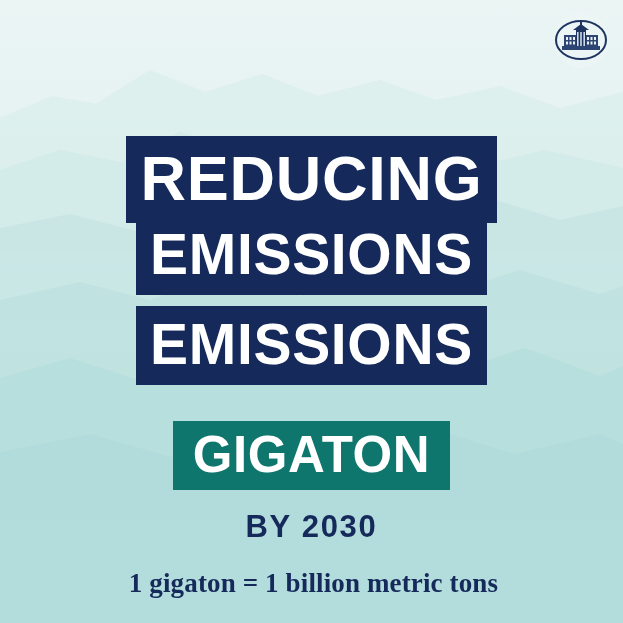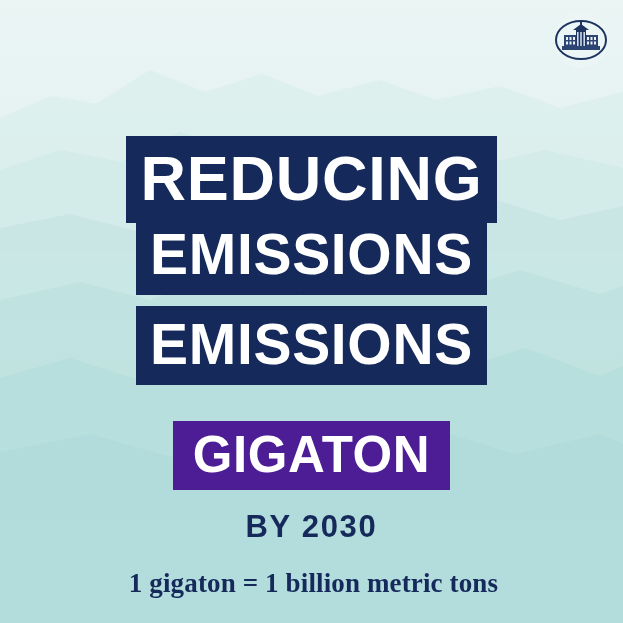--- a/index.html
+++ b/index.html
@@ -66,21 +66,21 @@
     letter-spacing: 0.055em;
   }
 
   .boxed {
     color: #ffffff;
     font-weight: 800;
     letter-spacing: 0.012em;
     display: inline-block;
   }
   .box-navy { background: #15295a; }
-  .box-green { background: #4c1d95; }
+  .box-green { background: #0f766e; }
 
   #l-were {
     position: absolute;
     top: 84px; left: 0; right: 0;
     font-size: 40px;
   }
   #l-reducing {
     position: absolute;
     top: 136px; left: 0; right: 0; text-decoration: underline;
   }

